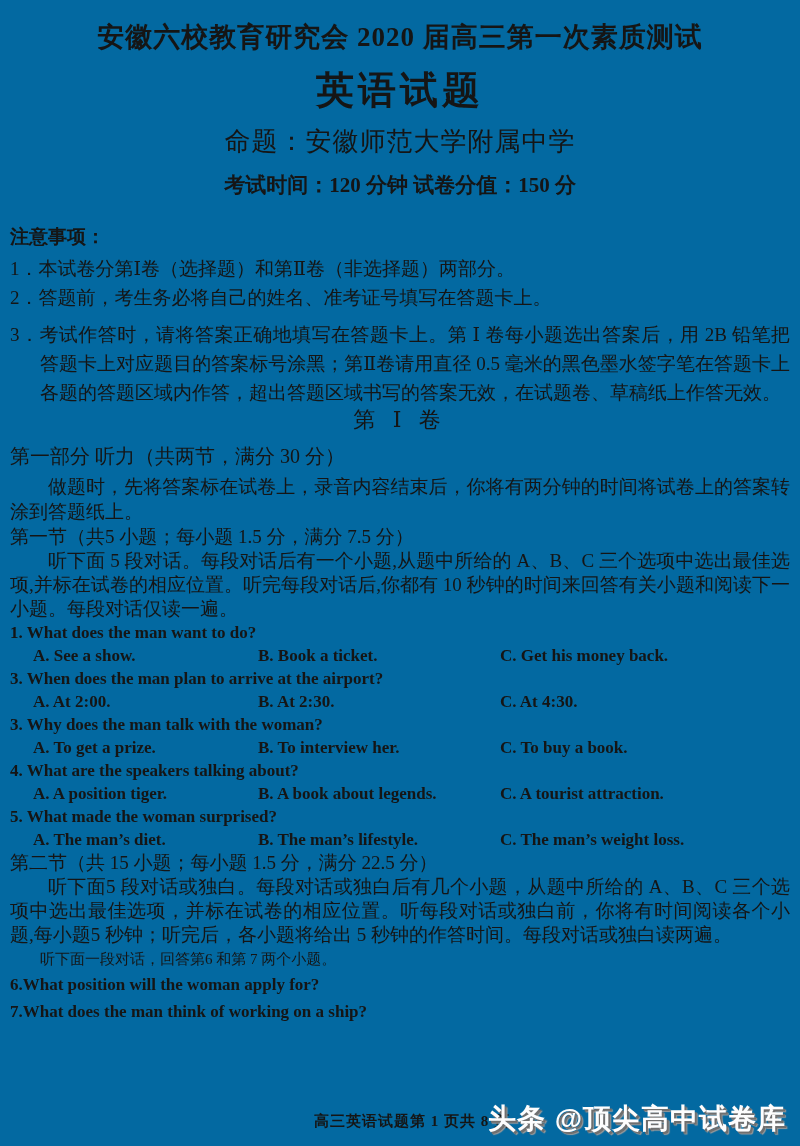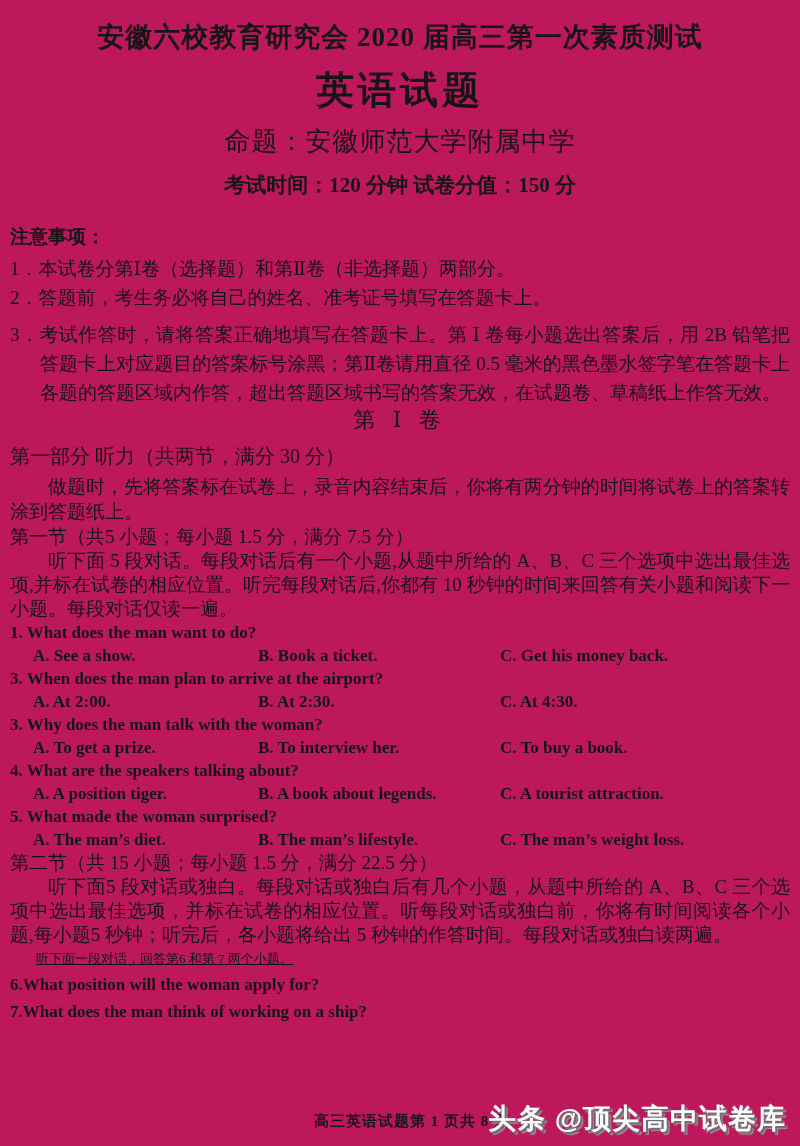--- a/index.html
+++ b/index.html
@@ -1,20 +1,20 @@
 <!DOCTYPE html>
 <html><head>
 <meta charset="utf-8">
 <style>
   html,body{margin:0;padding:0;background:#ffffff;}
   .page{
     position:relative;
     width:800px;height:1146px;
     margin:0 auto;
-    background:#be185d;
+    background:#0369a1;
     color:#151515;
     font-family:"Liberation Serif","DejaVu Serif",serif;
     box-sizing:border-box;
     padding:0 10px;
     overflow:hidden;
   }
   .center{text-align:center;}
   .session-title{margin-top:20px;font-size:27px;line-height:34px;font-weight:bold;letter-spacing:1px;}
   .paper-title{margin-top:14px;font-size:38px;line-height:44px;font-weight:bold;letter-spacing:4px;}
   .proposer{margin-top:14px;font-size:26px;line-height:32px;letter-spacing:1px;}
@@ -31,21 +31,21 @@
   .volume-title{font-size:22px;line-height:26px;letter-spacing:6px;}
   .part-title{margin-top:10px;font-size:20px;line-height:26px;}
   .para{
     font-size:19px;line-height:25px;
     text-indent:2em;text-align:justify;
   }
   .intro{margin-top:5px;}
   .sub-title{font-size:19px;line-height:25px;}
   .instructions{font-size:19px;line-height:24px;text-indent:2em;text-align:justify;}
   .sub2-title{font-size:19px;line-height:24px;}
-  .prompt{font-size:13px;line-height:24px;text-indent:2em;text-decoration:underline;}
+  .prompt{font-size:15px;line-height:24px;text-indent:2em;}
   .question{margin-top:0;}
   .q-text{
     font-size:17px;line-height:23px;font-weight:bold;
     font-family:"Liberation Serif","DejaVu Serif",serif;
   }
   .opts{display:flex;font-size:17px;line-height:23px;font-weight:bold;}
   .opt-a{width:248px;padding-left:23px;box-sizing:border-box;flex-shrink:0;}
   .opt-b{width:242px;flex-shrink:0;}
   .opt-c{flex:1;}
   .q6{margin-top:2px;}

